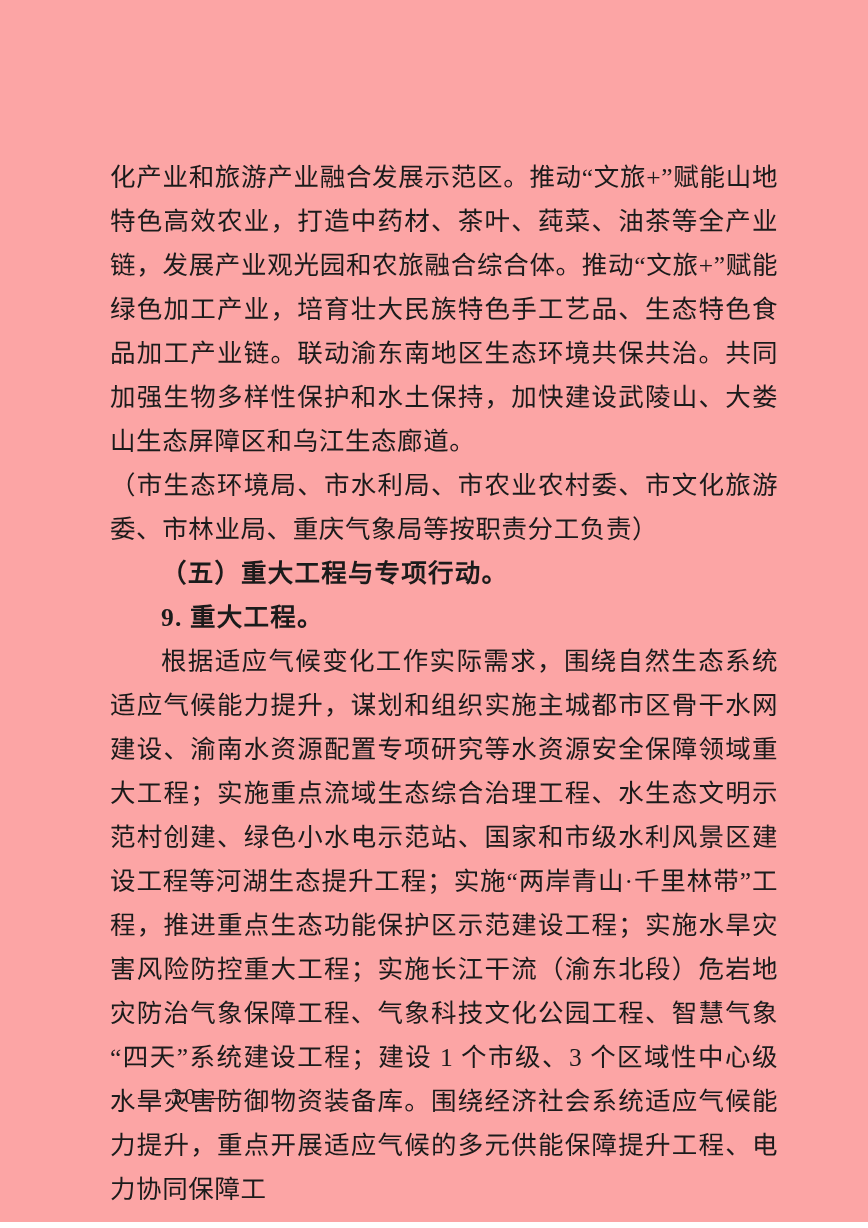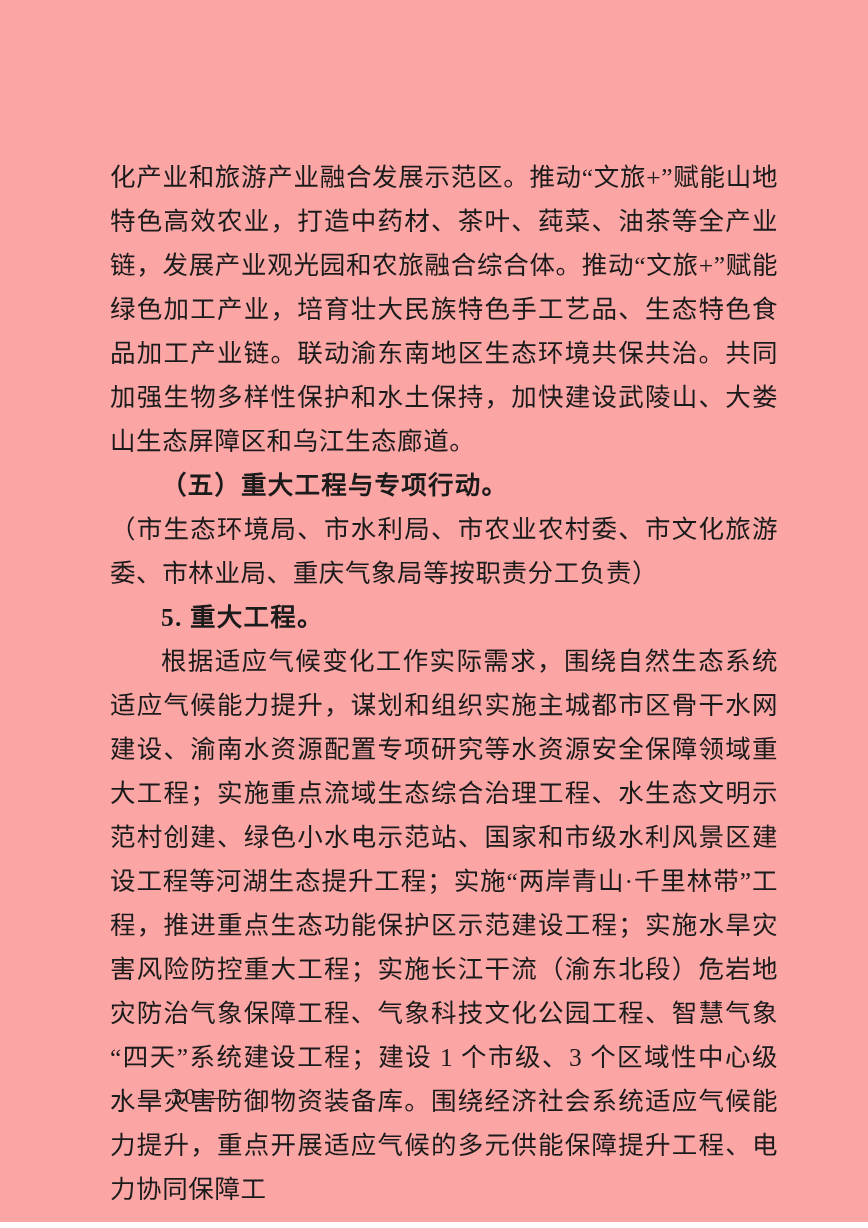--- a/index.html
+++ b/index.html
@@ -75,25 +75,25 @@
 </style>
 </head>
 <body>
 
 <div class="page">
 
   <div class="text-column">
 
     <p class="para cont">化产业和旅游产业融合发展示范区。推动“文旅+”赋能山地特色高效农业，打造中药材、茶叶、莼菜、油茶等全产业链，发展产业观光园和农旅融合综合体。推动“文旅+”赋能绿色加工产业，培育壮大民族特色手工艺品、生态特色食品加工产业链。联动渝东南地区生态环境共保共治。共同加强生物多样性保护和水土保持，加快建设武陵山、大娄山生态屏障区和乌江生态廊道。</p>
 
+    <p class="para cont">（市生态环境局、市水利局、市农业农村委、市文化旅游委、市林业局、重庆气象局等按职责分工负责）</p>
+
     <p class="para heading">（五）重大工程与专项行动。</p>
 
-    <p class="para cont">（市生态环境局、市水利局、市农业农村委、市文化旅游委、市林业局、重庆气象局等按职责分工负责）</p>
-
-    <p class="para heading">5. 重大工程。</p>
+    <p class="para heading">9. 重大工程。</p>
 
     <p class="para indent">根据适应气候变化工作实际需求，围绕自然生态系统适应气候能力提升，谋划和组织实施主城都市区骨干水网建设、渝南水资源配置专项研究等水资源安全保障领域重大工程；实施重点流域生态综合治理工程、水生态文明示范村创建、绿色小水电示范站、国家和市级水利风景区建设工程等河湖生态提升工程；实施“两岸青山·千里林带”工程，推进重点生态功能保护区示范建设工程；实施水旱灾害风险防控重大工程；实施长江干流（渝东北段）危岩地灾防治气象保障工程、气象科技文化公园工程、智慧气象“四天”系统建设工程；建设 1 个市级、3 个区域性中心级水旱灾害防御物资装备库。围绕经济社会系统适应气候能力提升，重点开展适应气候的多元供能保障提升工程、电力协同保障工</p>
 
   </div>
 
   <div class="page-number">— 30 —</div>
 
 </div>
 
 </body></html>

